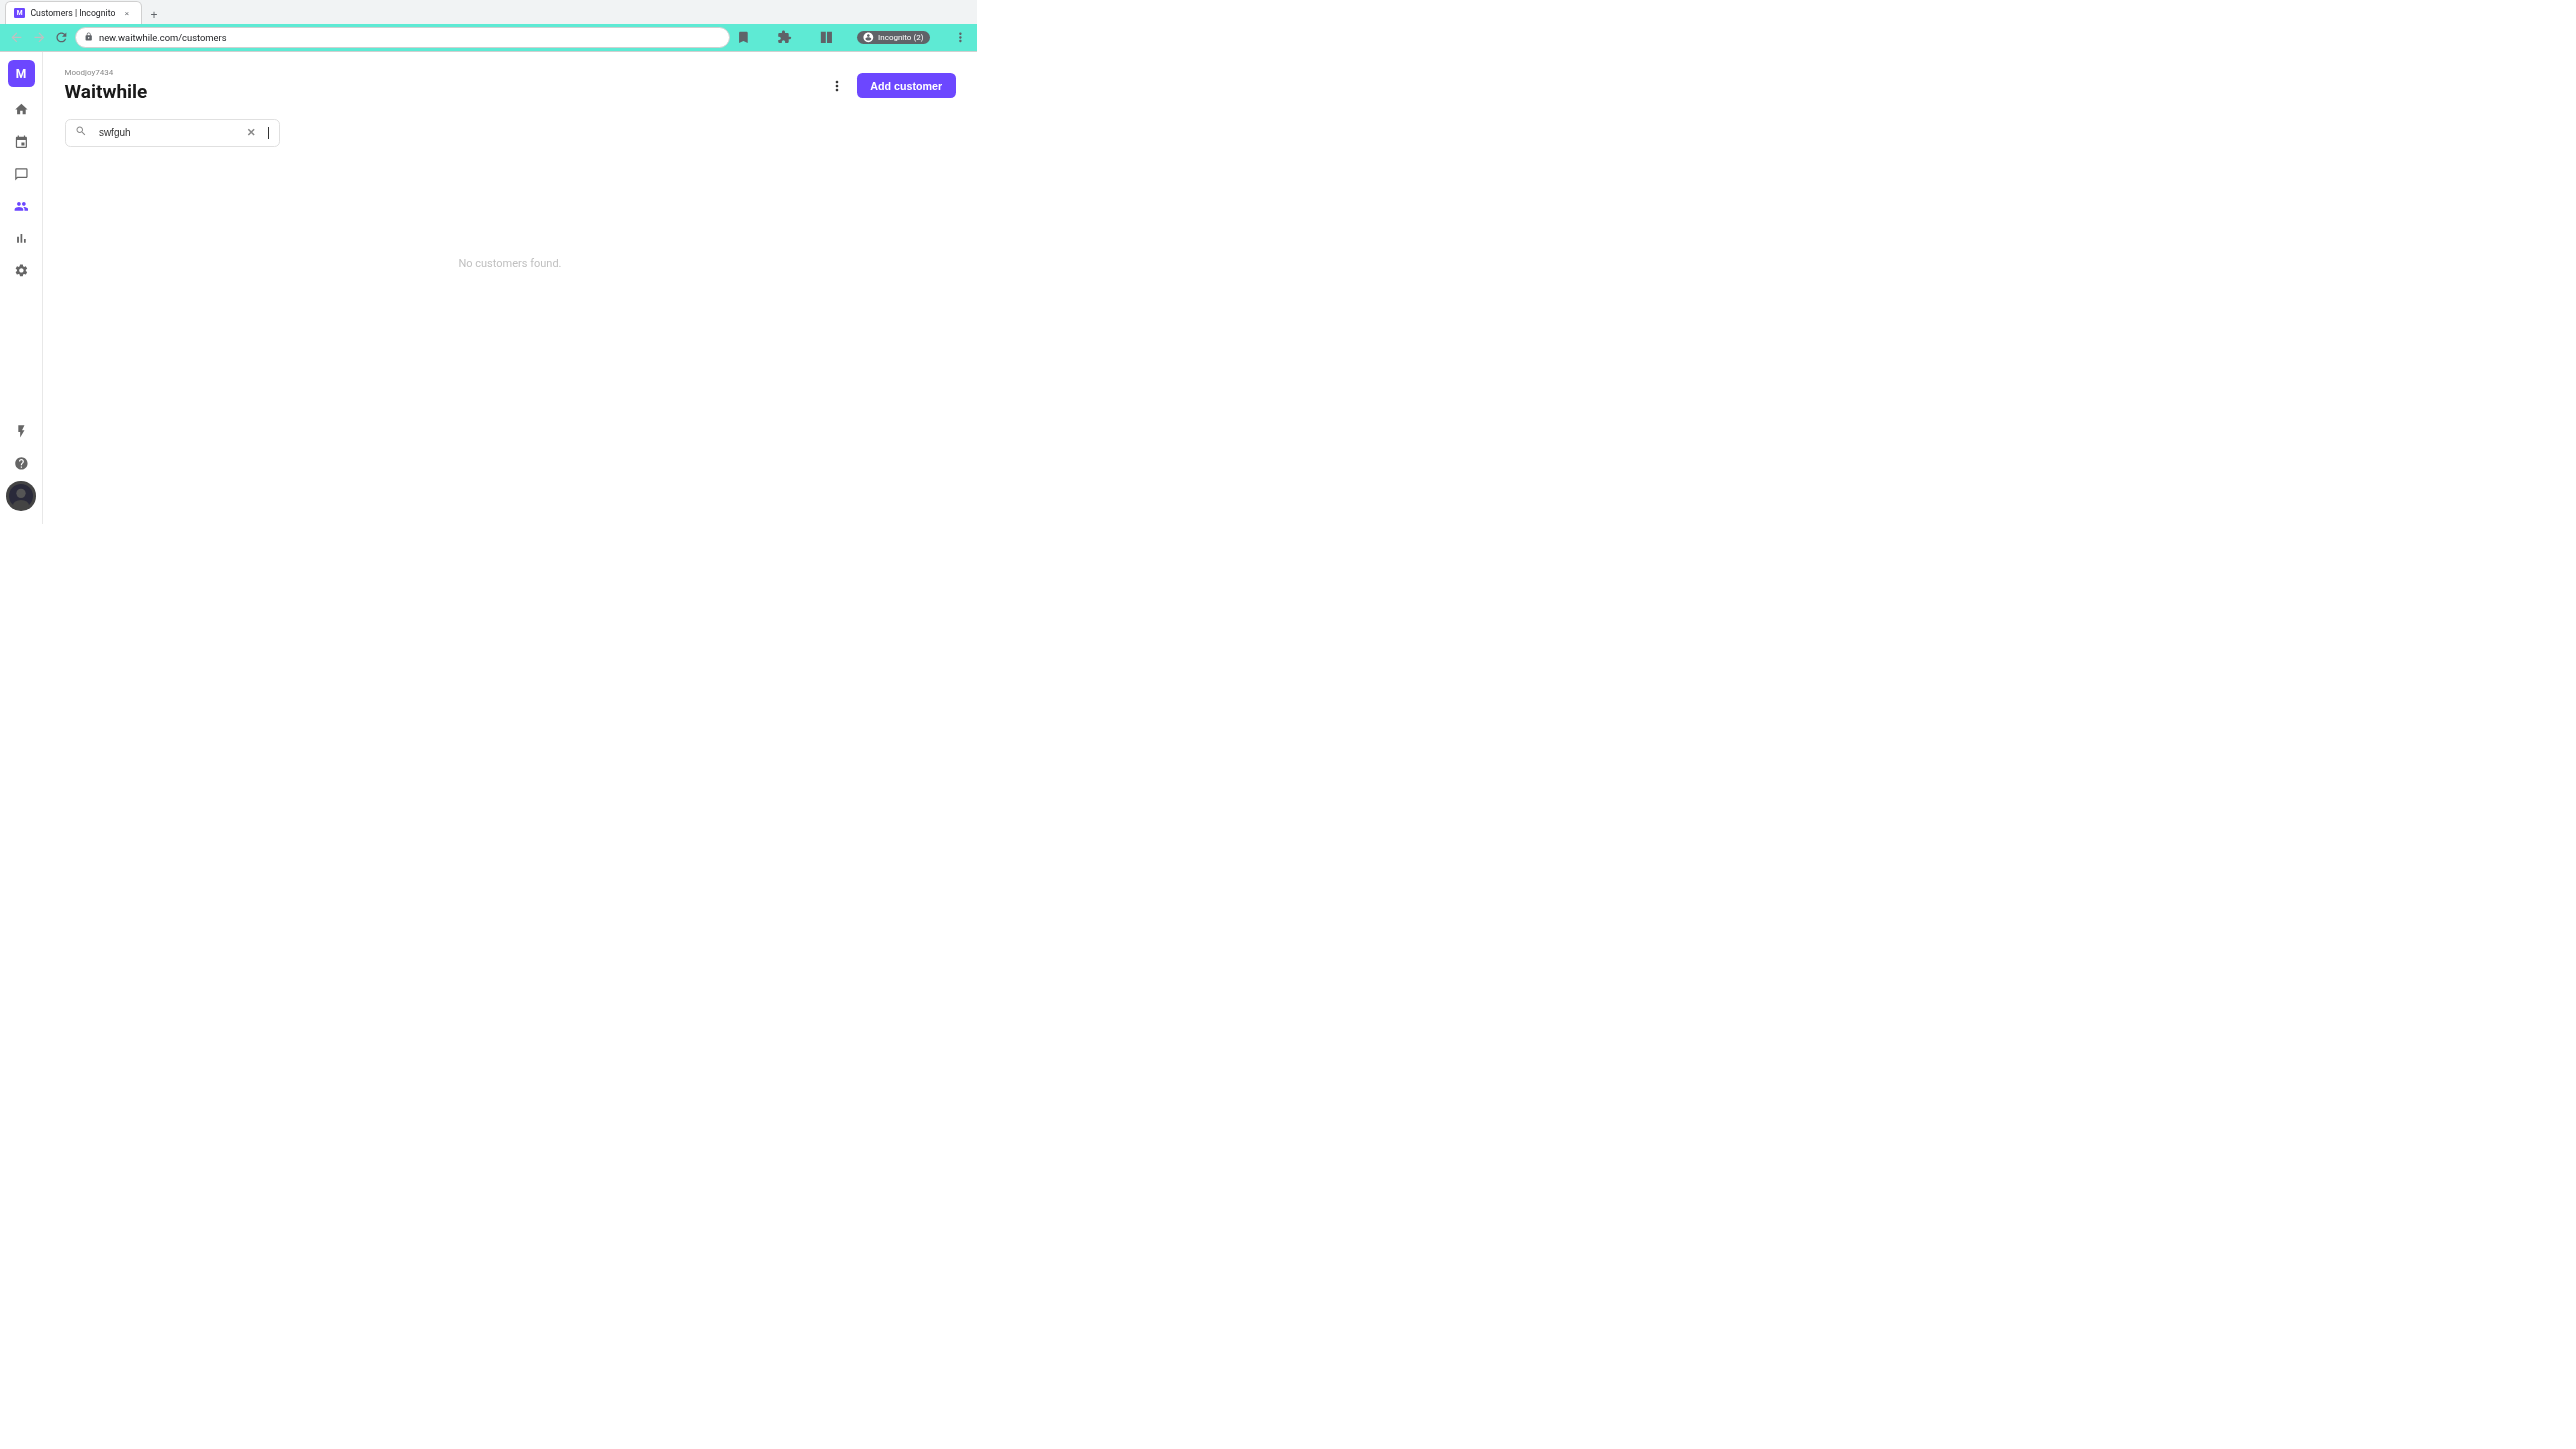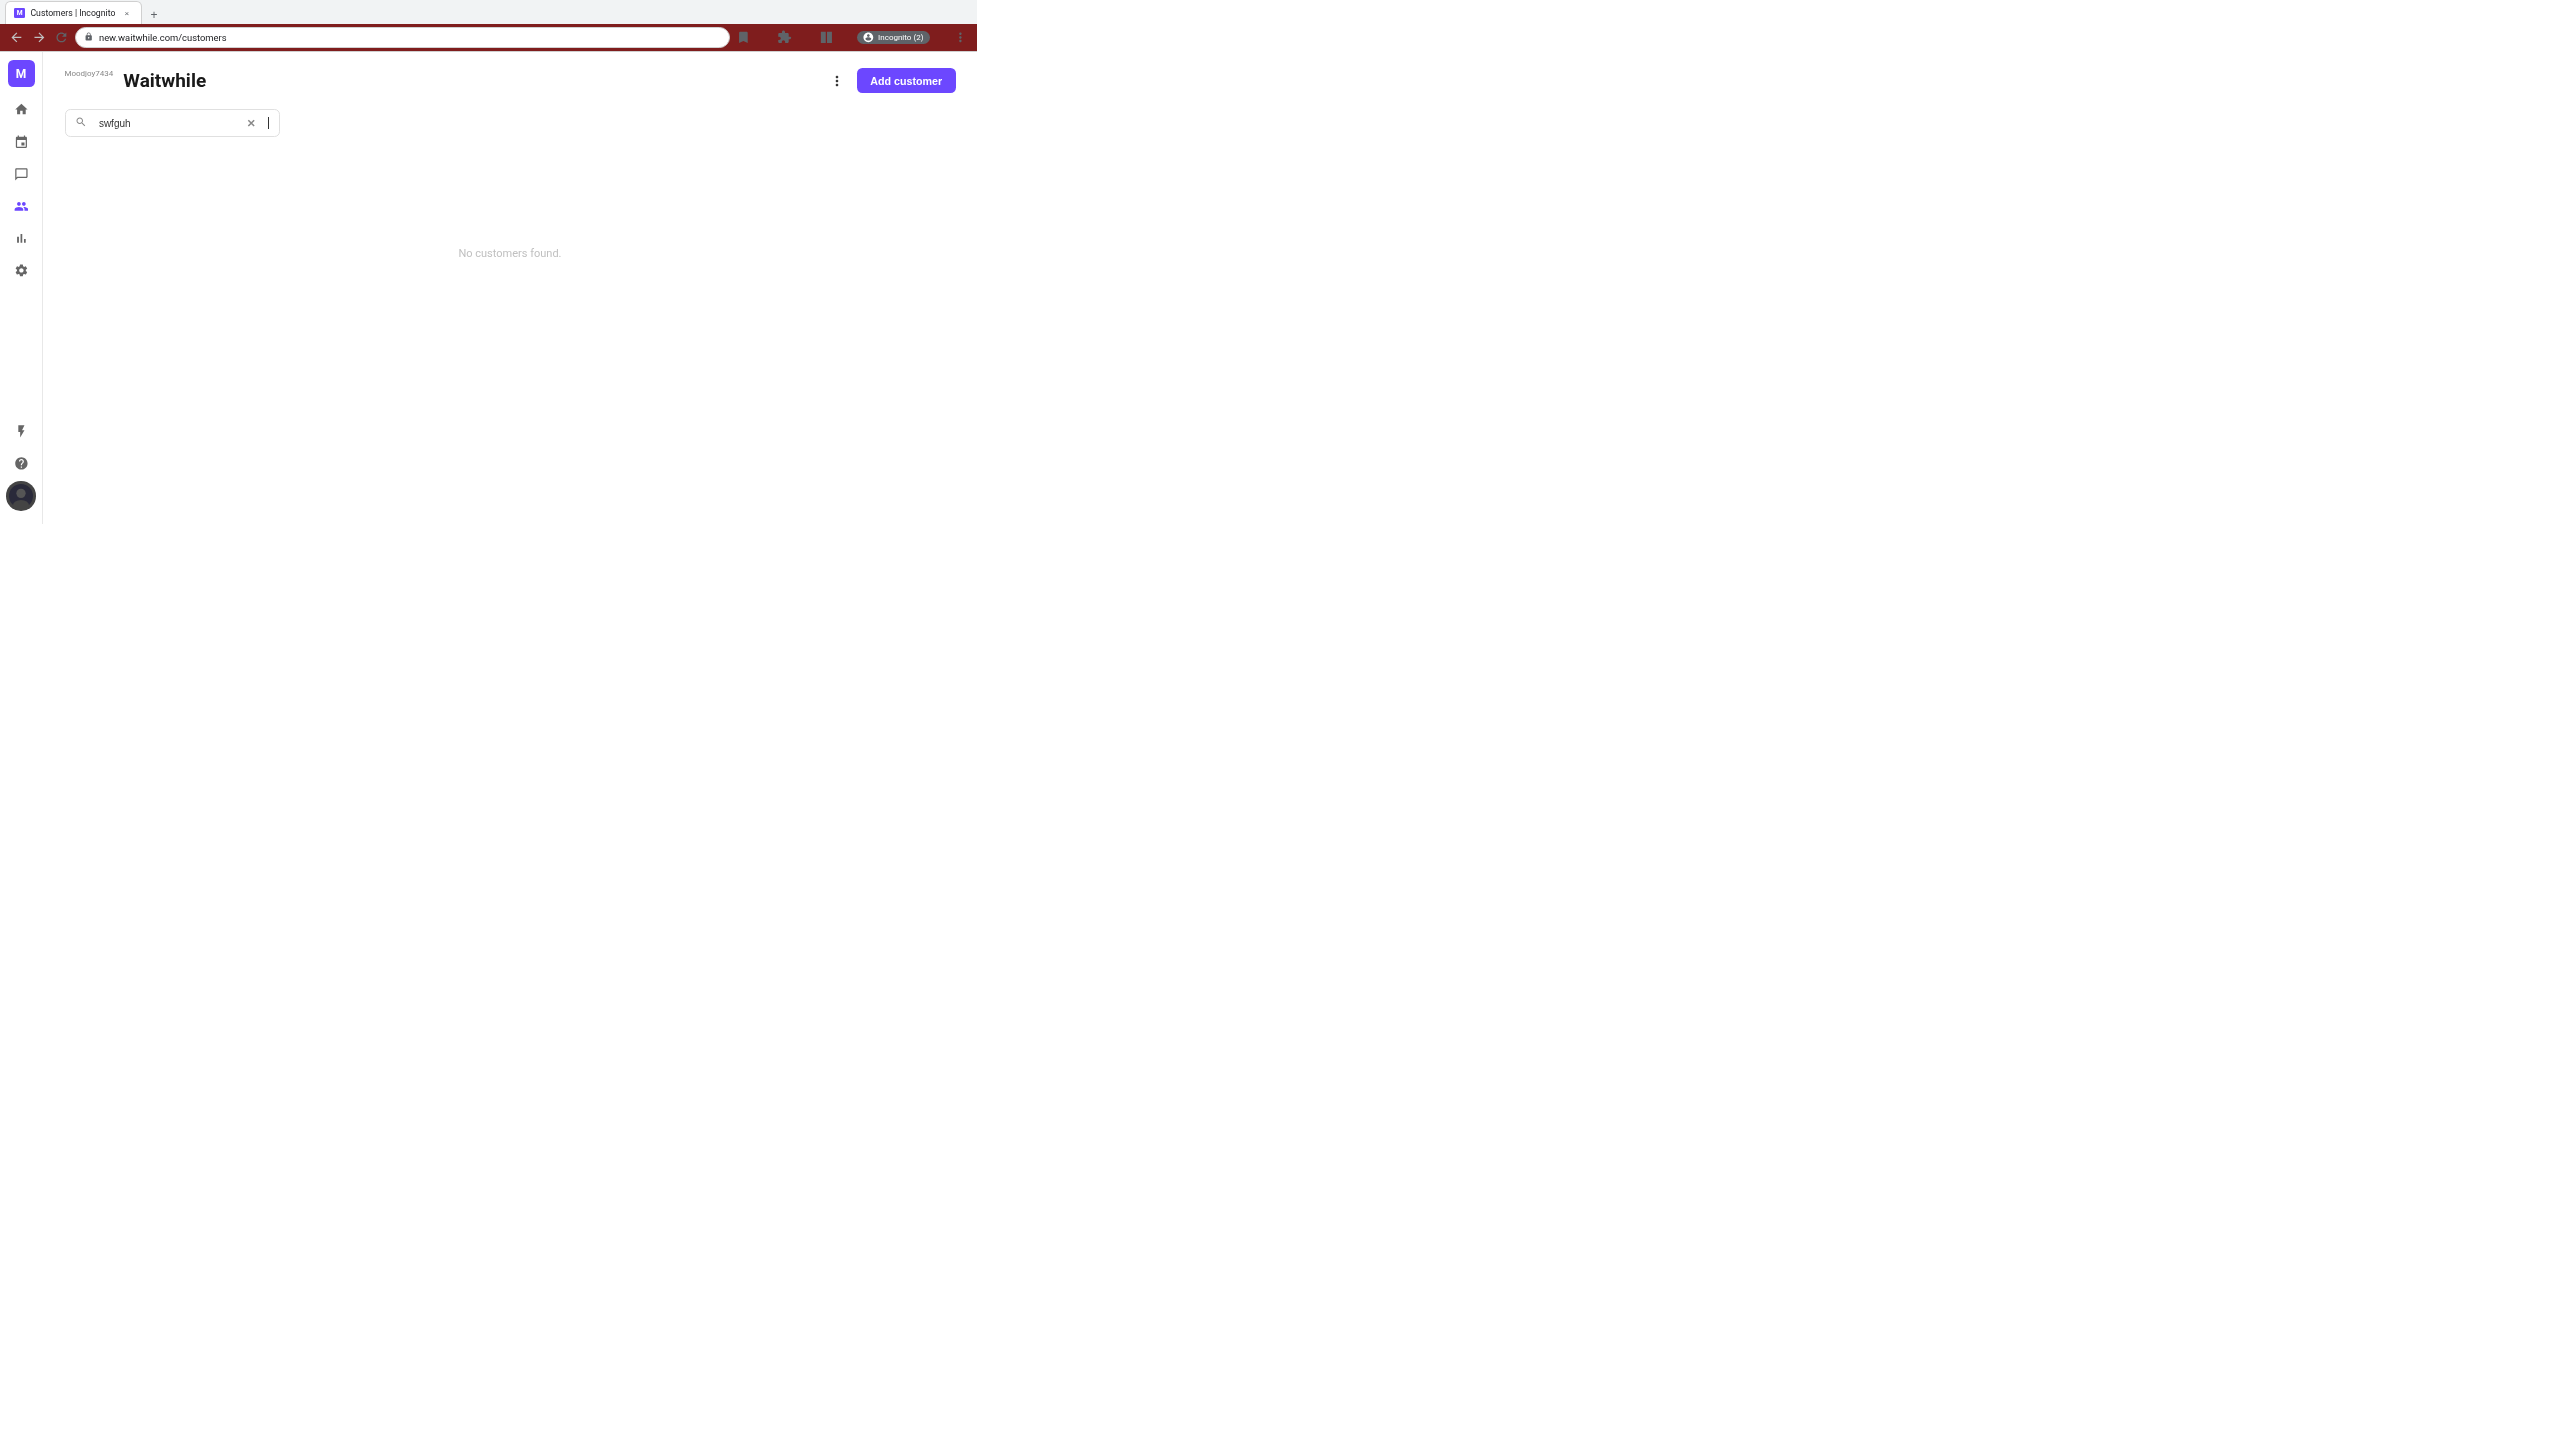--- a/index.html
+++ b/index.html
@@ -94,21 +94,21 @@
       font-size: 12px;
       margin-left: 2.7px;
     }
 
     .browser-toolbar {
       display: flex;
       align-items: center;
       height: 27px;
       padding: 2.7px 5.4px;
       gap: 2.7px;
-      background: #7f1d1d;
+      background: #5eead4;
     }
 
     .toolbar-nav-group {
       display: flex;
       align-items: center;
       gap: 1.3px;
     }
 
     .toolbar-btn {
       width: 21.5px;
@@ -243,22 +243,22 @@
 
     .page-header {
       display: flex;
       align-items: center;
       justify-content: space-between;
       margin-bottom: 16px;
     }
 
     .page-header-left {
       display: flex;
-      flex-direction: row;
-      gap: 10px;
+      flex-direction: column;
+      gap: 3px;
       justify-content: center;
     }
 
     .breadcrumb {
       font-size: 8px;
       color: #888;
     }
 
     .page-title {
       font-size: 19px;

